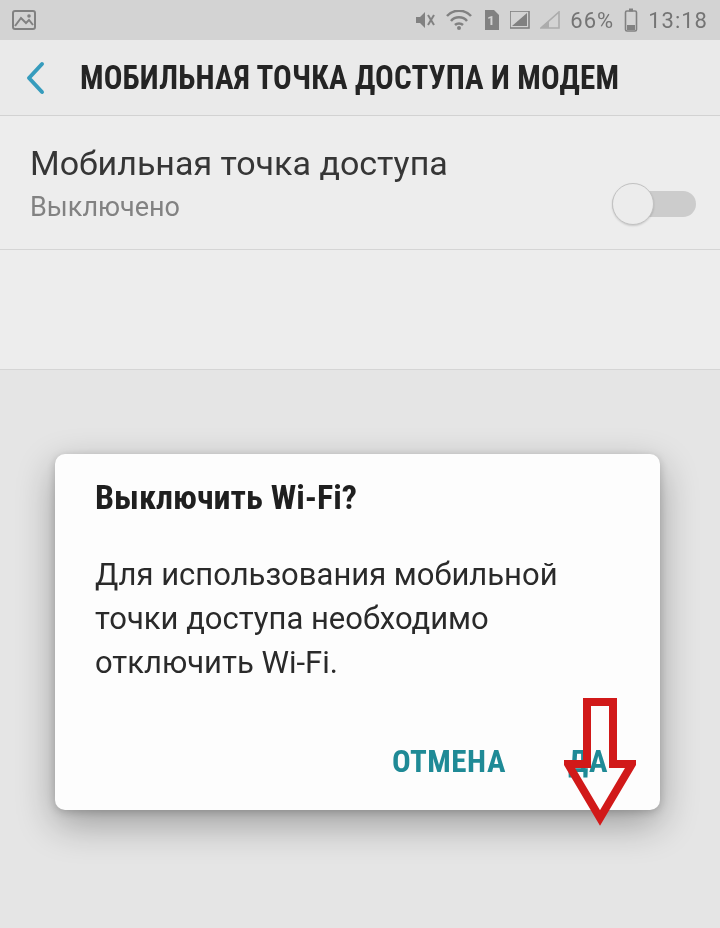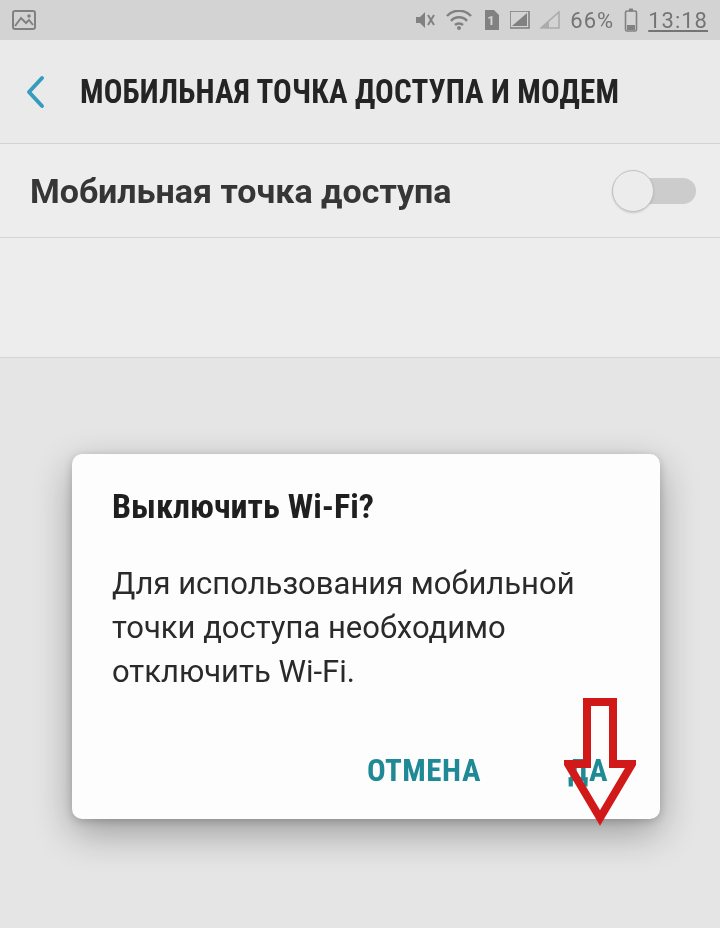--- a/index.html
+++ b/index.html
@@ -14,25 +14,25 @@
     align-items: center;
     justify-content: space-between;
     padding: 0 12px;
     color: #7c7c7c;
     font-size: 22px;
     letter-spacing: 1px;
   }
   .statusbar .left, .statusbar .right { display: flex; align-items: center; gap: 10px; }
   .statusbar svg { display:block; }
   .battery-pct { font-weight: 400; }
-  .clock { font-weight: 400; text-decoration: underline; }
+  .clock { font-weight: 400; }
 
   
   .appbar {
-    height: 104px;
+    height: 76px;
     background: #f9f9f9;
     display: flex;
     align-items: center;
     padding: 0 18px;
     gap: 28px;
     border-bottom: 1px solid #e0e0e0;
   }
   .appbar .back { width: 34px; height: 34px; display:flex;align-items:center;justify-content:center;}
   .appbar .title {
     font-family: "Roboto Condensed", Arial, sans-serif;
@@ -45,23 +45,22 @@
     transform: scaleX(0.94);
     transform-origin: left center;
   }
 
   
   .list { background: #fcfcfc; }
   .row {
     padding: 26px 24px 24px 30px;
     border-bottom: 1.5px solid #e3e3e3;
     display: flex;
-    align-items: flex-start;
+    align-items: flex-end;
     gap: 24px;
-    font-weight: bold;
   }
   .row .text { flex: 1; }
   .row .label { font-size: 34px; color: #3a3a3a; line-height: 1.25; }
   .row .sub { font-size: 27px; color: #8b8b8b; line-height: 1.35; margin-top: 4px; }
   .row.hidden-row { height: 120px; }
 
   
   .switch {
     width: 84px; height: 42px; position: relative;
   }
@@ -75,43 +74,43 @@
   }
 
   
   .scrim {
     position:absolute; inset:0; background: rgba(0,0,0,0.06);
   }
 
   
   .dialog {
     position:absolute;
-    left: 72px; right: 60px; top: 454px;
+    left: 55px; right: 60px; top: 454px;
     background: #fdfdfd;
     border-radius: 10px;
     box-shadow: 0 14px 38px rgba(0,0,0,0.32), 0 2px 8px rgba(0,0,0,0.18);
-    padding: 32px 40px 20px 40px;
+    padding: 23px 40px 20px 40px;
   }
   .dialog .dlg-title {
     font-family: "Roboto Condensed", Arial, sans-serif;
     font-stretch: condensed;
     font-weight: 700;
     font-size: 34px;
     color: #1f1f1f;
     margin-bottom: 36px;
   }
   .dialog .dlg-body {
     font-size: 31px;
     color: #2a2a2a;
     line-height: 1.42;
     margin-bottom: 58px;
     margin-top: 12px;
   }
   .dialog .dlg-actions {
-    display:flex; justify-content:flex-end; gap: 87px;
+    display:flex; justify-content:flex-end; gap: 62px;
     padding-right: 12px; padding-bottom: 10px;
   }
   .dialog .dlg-btn {
     font-family: "Roboto Condensed", Arial, sans-serif;
     font-stretch: condensed;
     font-weight: 700;
     font-size: 31px;
     color: #1f8a96;
     letter-spacing: 0.5px;
     background:none;border:none;cursor:pointer;
@@ -190,20 +189,21 @@
       </svg>
   </div>
   <div class="title">МОБИЛЬНАЯ ТОЧКА ДОСТУПА И МОДЕМ</div>
 </div>
 
 <div class="list">
 
   <div class="row">
     <div class="text">
       <div class="label">Мобильная точка доступа</div>
+      <div class="sub">Выключено</div>
     </div>
     <div class="switch">
       <div class="track"></div>
         <div class="thumb"></div>
     </div>
   </div>
 
 
   <div class="row hidden-row">
     <div class="text"></div>

